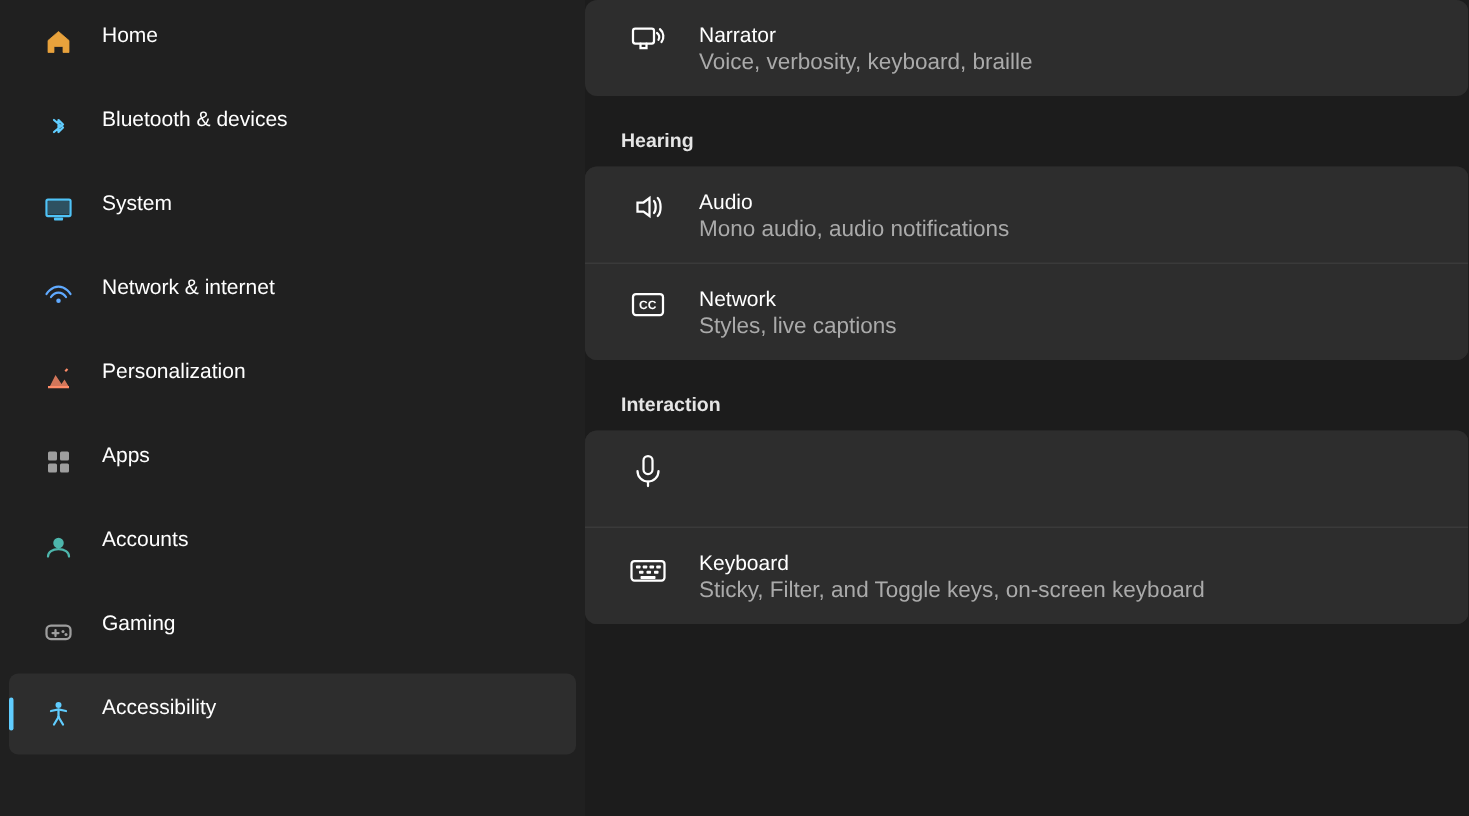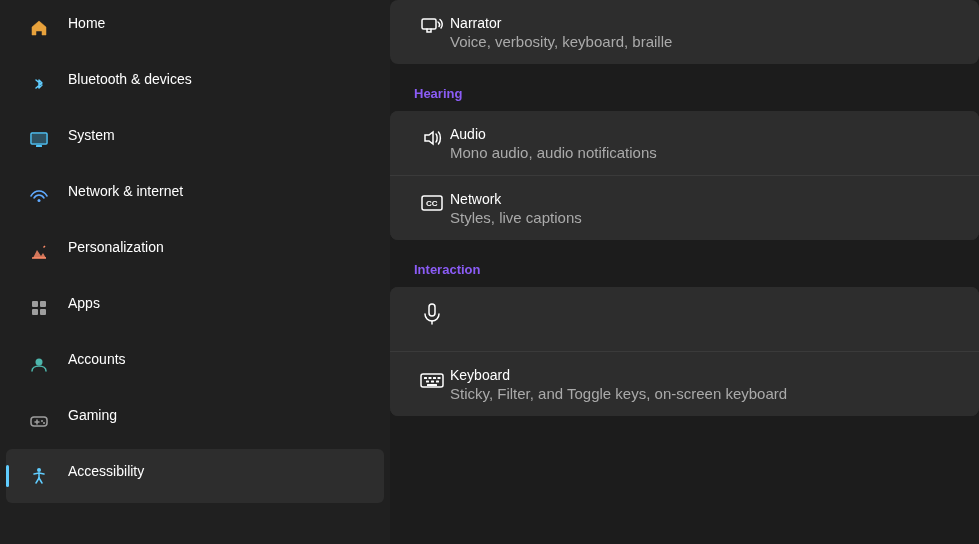--- a/index.html
+++ b/index.html
@@ -69,28 +69,28 @@
     .main-content {
       flex: 1;
       background: #1c1c1c;
       overflow-y: auto;
       padding: 0;
     }
 
     .section-header {
       font-size: 13px;
       font-weight: 600;
-      color: #8b5cf6;
+      color: #e5e5e5;
       padding: 18px 24px 10px 24px;
     }
 
     .settings-item {
       display: flex;
       align-items: center;
-      gap: 0;
+      gap: 16px;
       padding: 14px 24px;
       background: #2d2d2d;
       border-bottom: 1px solid #3a3a3a;
       cursor: pointer;
     }
     .settings-item:last-of-type {
       border-bottom: none;
     }
 
     .item-block {

